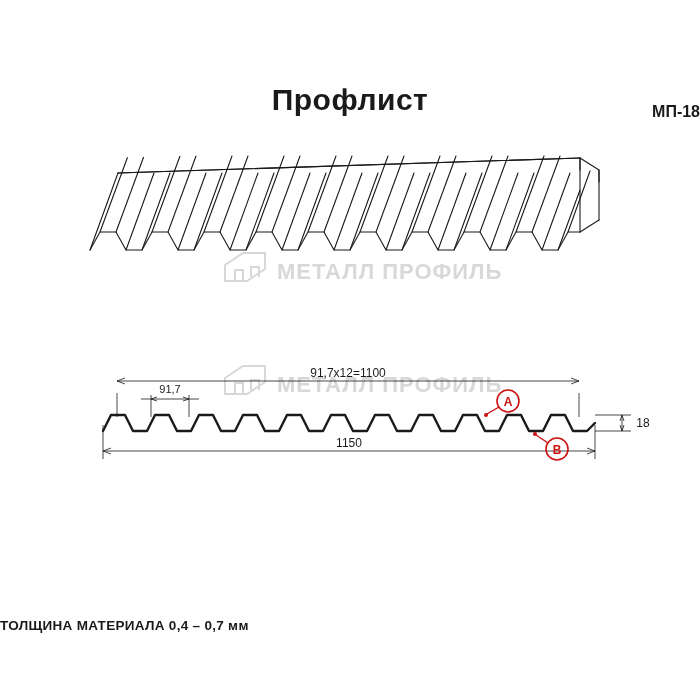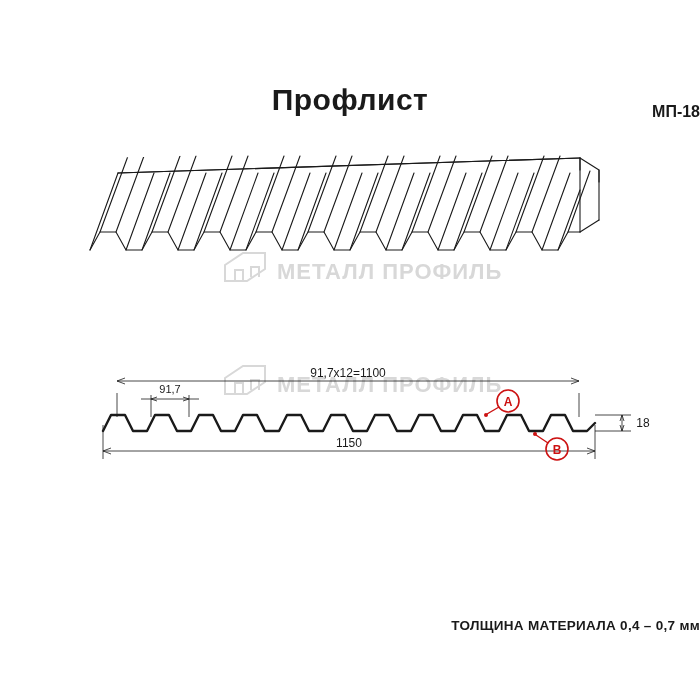--- a/index.html
+++ b/index.html
@@ -38,21 +38,21 @@
     width: 700px;
     text-align: right;
     font-size: 16px;
     font-weight: bold;
   }
   .footer-note {
     position: absolute;
     top: 618px;
     left: 0;
     width: 700px;
-    text-align: right;
+    text-align: left;
     font-size: 13.5px;
     font-weight: bold;
     letter-spacing: 0.3px;
   }
   svg {
     position: absolute;
     top: 0;
     left: 0;
     overflow: visible;
   }

